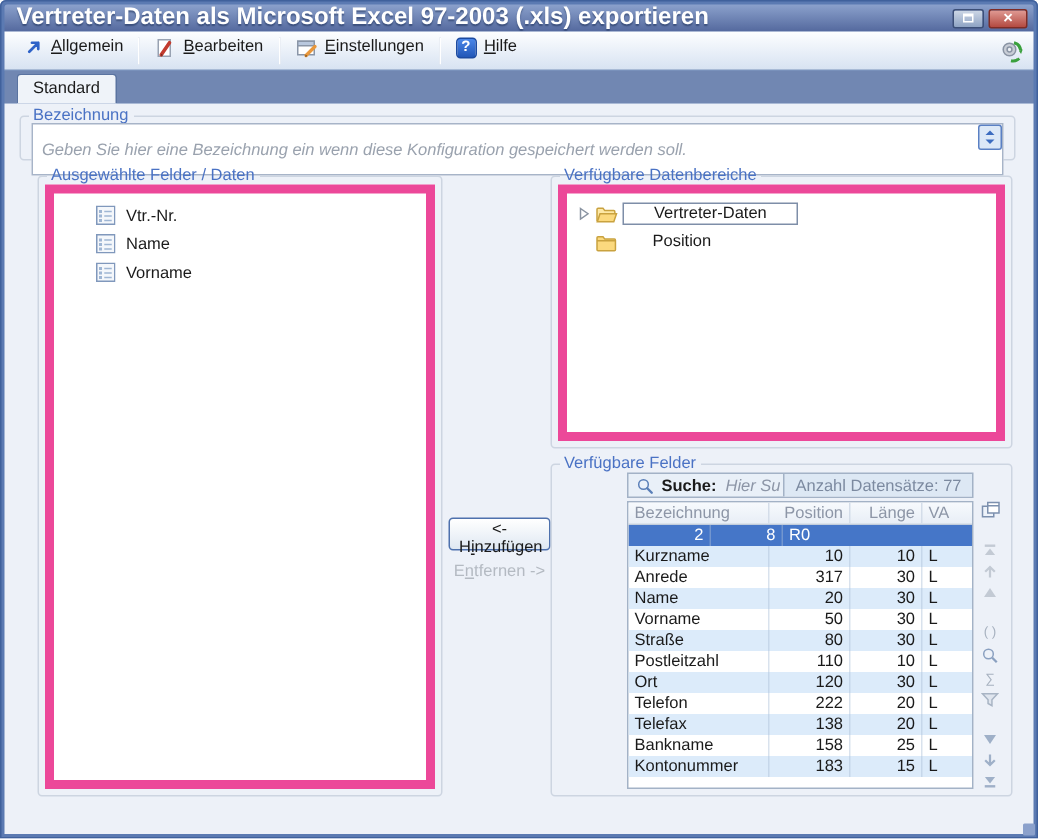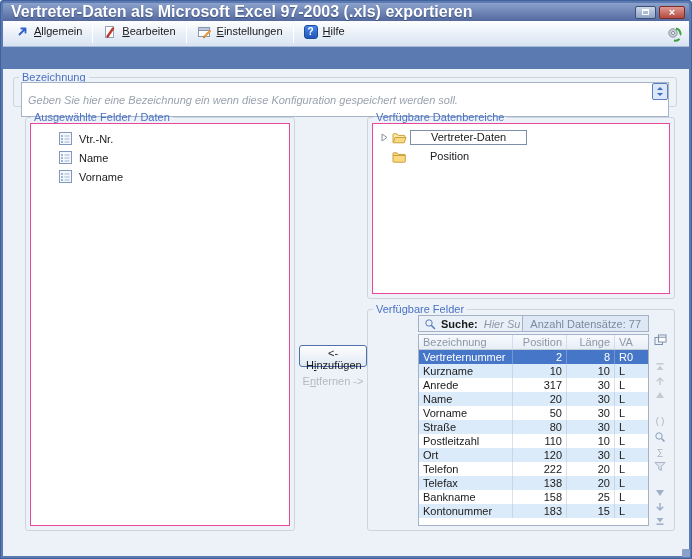--- a/index.html
+++ b/index.html
@@ -42,21 +42,21 @@
   .fs-fields{left:364px;top:234px;width:308px;height:228px;}
   
   .bez-wrap{position:absolute;left:7px;right:7px;top:-1px;height:19px;}
   .bez-input{width:100%;height:35px;border:1px solid #a7b4c8;background:#ffffff;padding:0 20px 0 6px;
     font-family:"Liberation Sans",sans-serif;font-size:11px;color:#1a1a1a;outline:none;}
   .bez-input::placeholder{font-style:italic;color:#9aa2ae;}
   .combo-btn{position:absolute;right:1px;top:1px;width:16px;height:17px;background:#dce8f7;
     border:1px solid #5a80c4;border-radius:2px;display:flex;align-items:center;justify-content:center;}
   
   .white-box{position:absolute;left:4px;right:4px;top:0px;bottom:4px;background:#ffffff;
-    border:1px solid #ec4899;overflow:hidden;}
+    border:6px solid #ec4899;overflow:hidden;}
   
   .list-item{display:flex;align-items:center;gap:7px;height:19px;padding-left:28px;}
   .list-item:first-child{margin-top:5px;}
   
   .tree-item{display:flex;align-items:center;gap:3px;height:19px;padding-left:6px;}
   .tree-item:first-child{margin-top:4px;}
   .expander{width:10px;display:inline-flex;justify-content:center;}
   .exp-spacer{width:10px;}
   .node-label{padding:0 20px;line-height:13px;}
   .node-selected{border:1px solid #7e8ea8;background:#ffffff;}
@@ -159,20 +159,23 @@
       <svg width="17" height="17" viewBox="0 0 17 17">
         <circle cx="7" cy="8" r="4.2" fill="#c8cdd6" stroke="#8a94a4"></circle>
         <circle cx="7" cy="8" r="1.6" fill="#eef1f5" stroke="#8a94a4"></circle>
         <path d="M10 3.5 a6 6 0 0 1 4.5 5" stroke="#3aa03d" stroke-width="2" fill="none"></path>
         <path d="M15.8 8 l-2.6 .8 1.5 2.2z" fill="#3aa03d"></path>
         <path d="M13.5 14 a6 6 0 0 1 -5.5 1.5" stroke="#3aa03d" stroke-width="2" fill="none"></path>
       </svg>
     </span>
   </div>
 
+  <div class="tabstrip">
+    <div class="tab">Standard</div>
+  </div>
 
   <div class="content">
 
     <fieldset class="fs-bez">
       <legend>Bezeichnung</legend>
       <div class="bez-wrap">
         <input class="bez-input" type="text" placeholder="Geben Sie hier eine Bezeichnung ein wenn diese Konfiguration gespeichert werden soll." style="">
         <span class="combo-btn">
           <svg width="8" height="11" viewBox="0 0 8 11">
               <path d="M4 1 L7 4 H1z" fill="#3c6cc0"></path>
@@ -273,21 +276,20 @@
             <span class="count-box">Anzahl Datensätze: 77</span>
           </div>
           <div class="table-box">
               <div class="t-head">
                 <div class="t-hcell c0 a-left">Bezeichnung</div>
                 <div class="t-hcell c1 a-right">Position</div>
                 <div class="t-hcell c2 a-right">Länge</div>
                 <div class="t-hcell c3 a-left">VA</div>
               </div>
               <div class="t-row sel">
-                <div class="t-cell c0 a-left">Vertreternummer</div>
                 <div class="t-cell c1 a-right">2</div>
                 <div class="t-cell c2 a-right">8</div>
                 <div class="t-cell c3 a-left">R0</div>
               </div>
               <div class="t-row">
                 <div class="t-cell c0 a-left">Kurzname</div>
                 <div class="t-cell c1 a-right">10</div>
                 <div class="t-cell c2 a-right">10</div>
                 <div class="t-cell c3 a-left">L</div>
               </div>

